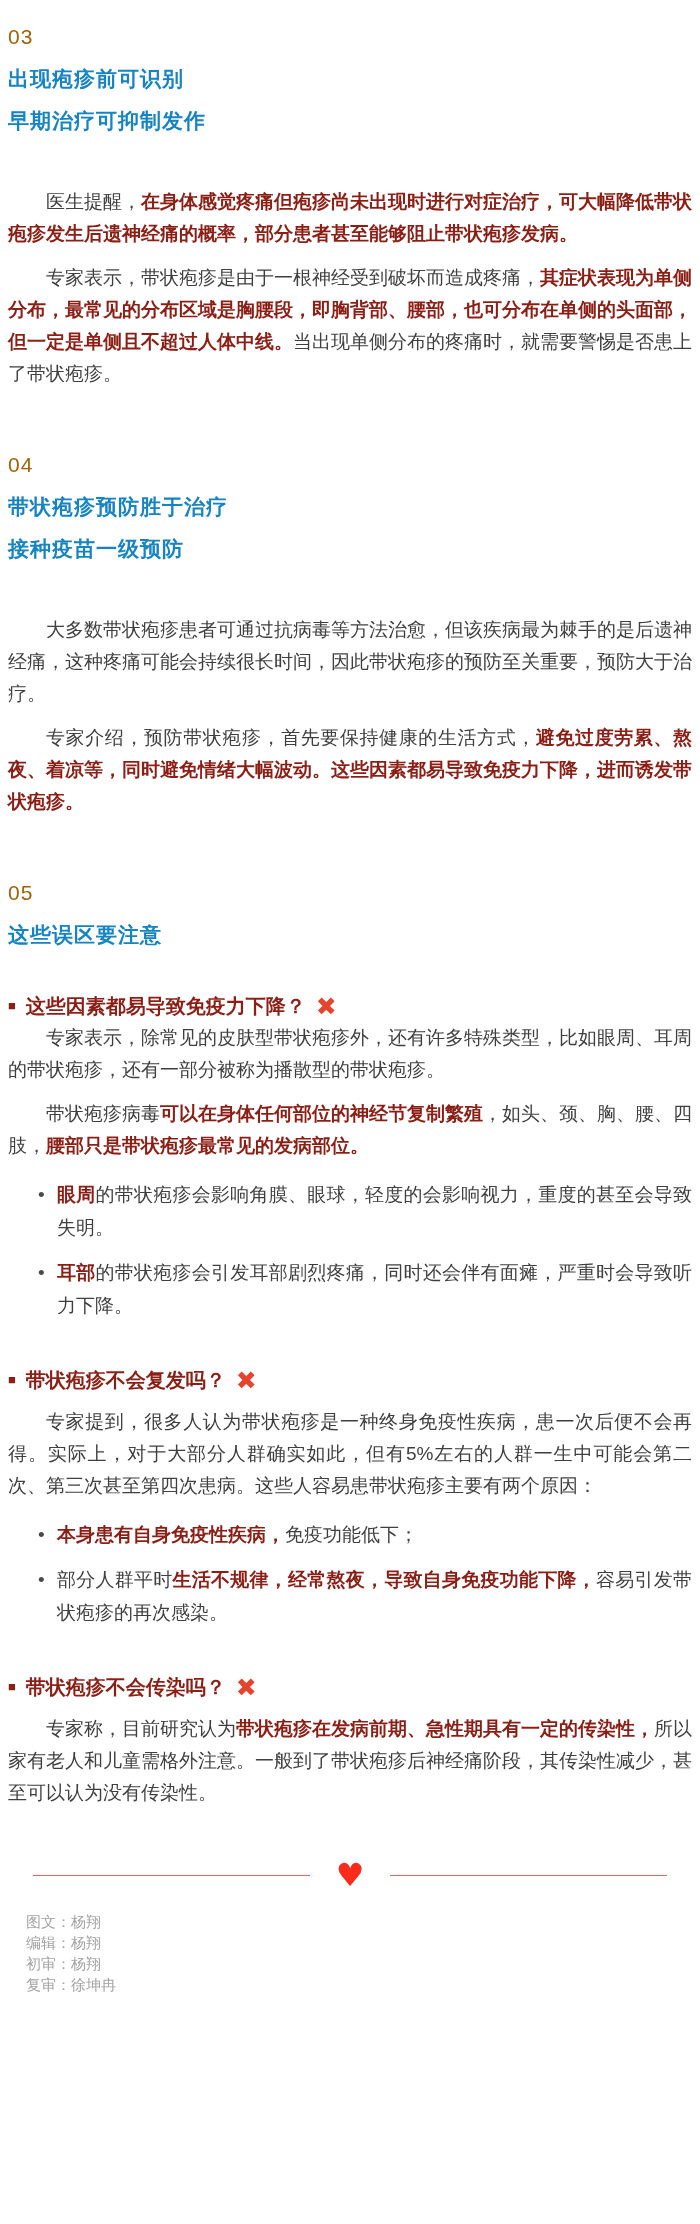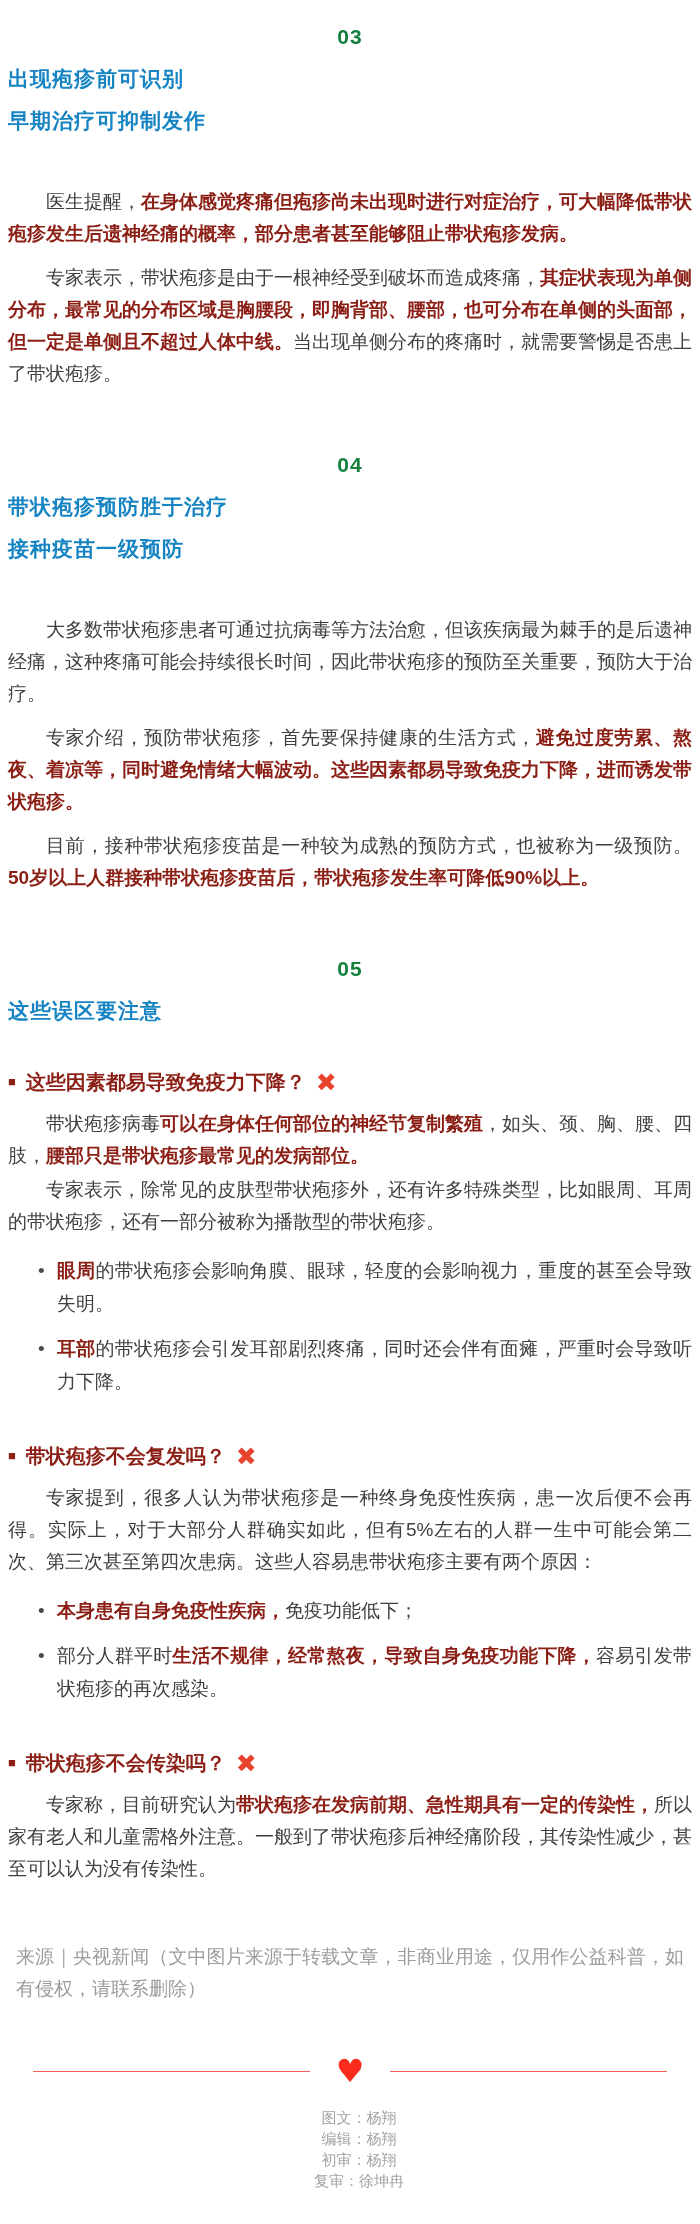--- a/index.html
+++ b/index.html
@@ -5,22 +5,22 @@
   html, body { margin: 0; padding: 0; background: #ffffff; }
   body {
     width: 700px; height: 2224px; overflow: hidden;
     font-family: "Liberation Sans", "DejaVu Sans", sans-serif;
     -webkit-font-smoothing: antialiased;
   }
   .page { box-sizing: border-box; width: 700px; padding: 24px 8px 0 8px; }
 
   
   .sec-number {
-    text-align: center; font-weight: bold; font-size: 21px; line-height: 26px;
-    color: #15803d; letter-spacing: 1px; margin-top: 62px;
+    font-weight: normal; font-size: 21px; line-height: 26px;
+    color: #a16207; letter-spacing: 1px; margin-top: 62px;
   }
   section:first-child .sec-number { margin-top: 0; }
   .sec-title {
     text-align: left; font-weight: bold; font-size: 21px; line-height: 26px;
     color: #1684C2; letter-spacing: 1px; margin-top: 16px;
   }
 
   
   .para {
     margin: 12px 0 0 0; font-size: 19px; line-height: 32px; color: #3F3F3F;
@@ -53,72 +53,70 @@
   }
   .heart-divider {
     margin: 48px 25px 0 25px; display: flex; align-items: center; height: 36px;
   }
   .heart-divider .hline { flex: 1; height: 1px; background: #F2605A; }
   .heart-divider .heart {
     color: #FA2B1D; font-size: 32px; line-height: 36px; margin: 0 26px;
     font-family: "DejaVu Sans", sans-serif;
   }
   .credits { margin-top: 18px; padding-left: 18px; }
-  .credit-line { font-size: 15px; line-height: 21px; color: #A3A3A3; text-align: center; }
+  .credit-line { font-size: 15px; line-height: 21px; color: #A3A3A3; }
 </style>
 </head>
 <body>
 
 <div class="page">
   <div id="article-root">
       <section>
         <div class="sec-number">03</div>
         <div class="sec-title">出现疱疹前可识别</div>
         <div class="sec-title">早期治疗可抑制发作</div>
         <p class="para lead"><span>医生提醒，</span><span class="em">在身体感觉疼痛但疱疹尚未出现时进行对症治疗，可大幅降低带状疱疹发生后遗神经痛的概率，部分患者甚至能够阻止带状疱疹发病。</span></p>
         <p class="para"><span>专家表示，带状疱疹是由于一根神经受到破坏而造成疼痛，</span><span class="em">其症状表现为单侧分布，最常见的分布区域是胸腰段，即胸背部、腰部，也可分布在单侧的头面部，但一定是单侧且不超过人体中线。</span><span>当出现单侧分布的疼痛时，就需要警惕是否患上了带状疱疹。</span></p>
       </section>
       <section>
         <div class="sec-number">04</div>
         <div class="sec-title">带状疱疹预防胜于治疗</div>
         <div class="sec-title">接种疫苗一级预防</div>
         <p class="para lead"><span>大多数带状疱疹患者可通过抗病毒等方法治愈，但该疾病最为棘手的是后遗神经痛，这种疼痛可能会持续很长时间，因此带状疱疹的预防至关重要，预防大于治疗。</span></p>
         <p class="para"><span>专家介绍，预防带状疱疹，首先要保持健康的生活方式，</span><span class="em">避免过度劳累、熬夜、着凉等，同时避免情绪大幅波动。这些因素都易导致免疫力下降，进而诱发带状疱疹。</span></p>
-        <p class="para"><span>目前，接种带状疱疹疫苗是一种较为成熟的预防方式，也被称为一级预防。</span><span class="em">50岁以上人群接种带状疱疹疫苗后，带状疱疹发生率可降低90%以上。</span></p>
       </section>
       <section>
         <div class="sec-number">05</div>
         <div class="sec-title">这些误区要注意</div>
         <div class="subhead">
           <span class="sq">■</span>
           <span class="sh-text">这些因素都易导致免疫力下降？</span>
           <span class="x">✖</span>
         </div>
+        <p class="para tight"><span>专家表示，除常见的皮肤型带状疱疹外，还有许多特殊类型，比如眼周、耳周的带状疱疹，还有一部分被称为播散型的带状疱疹。</span></p>
         <p class="para"><span>带状疱疹病毒</span><span class="em">可以在身体任何部位的神经节复制繁殖</span><span>，如头、颈、胸、腰、四肢，</span><span class="em">腰部只是带状疱疹最常见的发病部位。</span></p>
-        <p class="para tight"><span>专家表示，除常见的皮肤型带状疱疹外，还有许多特殊类型，比如眼周、耳周的带状疱疹，还有一部分被称为播散型的带状疱疹。</span></p>
         <div class="bullet gap"><span class="marker">•</span><span class="btext"><span class="em">眼周</span><span>的带状疱疹会影响角膜、眼球，轻度的会影响视力，重度的甚至会导致失明。</span></span></div>
         <div class="bullet"><span class="marker">•</span><span class="btext"><span class="em">耳部</span><span>的带状疱疹会引发耳部剧烈疼痛，同时还会伴有面瘫，严重时会导致听力下降。</span></span></div>
         <div class="subhead">
           <span class="sq">■</span>
           <span class="sh-text">带状疱疹不会复发吗？</span>
           <span class="x">✖</span>
         </div>
         <p class="para"><span>专家提到，很多人认为带状疱疹是一种终身免疫性疾病，患一次后便不会再得。实际上，对于大部分人群确实如此，但有5%左右的人群一生中可能会第二次、第三次甚至第四次患病。这些人容易患带状疱疹主要有两个原因：</span></p>
         <div class="bullet gap"><span class="marker">•</span><span class="btext"><span class="em">本身患有自身免疫性疾病，</span><span>免疫功能低下；</span></span></div>
         <div class="bullet"><span class="marker">•</span><span class="btext"><span>部分人群平时</span><span class="em">生活不规律，经常熬夜，导致自身免疫功能下降，</span><span>容易引发带状疱疹的再次感染。</span></span></div>
         <div class="subhead">
           <span class="sq">■</span>
           <span class="sh-text">带状疱疹不会传染吗？</span>
           <span class="x">✖</span>
         </div>
         <p class="para"><span>专家称，目前研究认为</span><span class="em">带状疱疹在发病前期、急性期具有一定的传染性，</span><span>所以家有老人和儿童需格外注意。一般到了带状疱疹后神经痛阶段，其传染性减少，甚至可以认为没有传染性。</span></p>
       </section>
     </div>
 
-  <div class="source-line">来源｜央视新闻（文中图片来源于转载文章，非商业用途，仅用作公益科普，如有侵权，请联系删除）</div>
 
   <div class="heart-divider">
     <span class="hline"></span>
     <span class="heart">♥</span>
     <span class="hline"></span>
   </div>
 
   <div class="credits" id="credits">
       <div class="credit-line">图文：杨翔</div>
       <div class="credit-line">编辑：杨翔</div>

